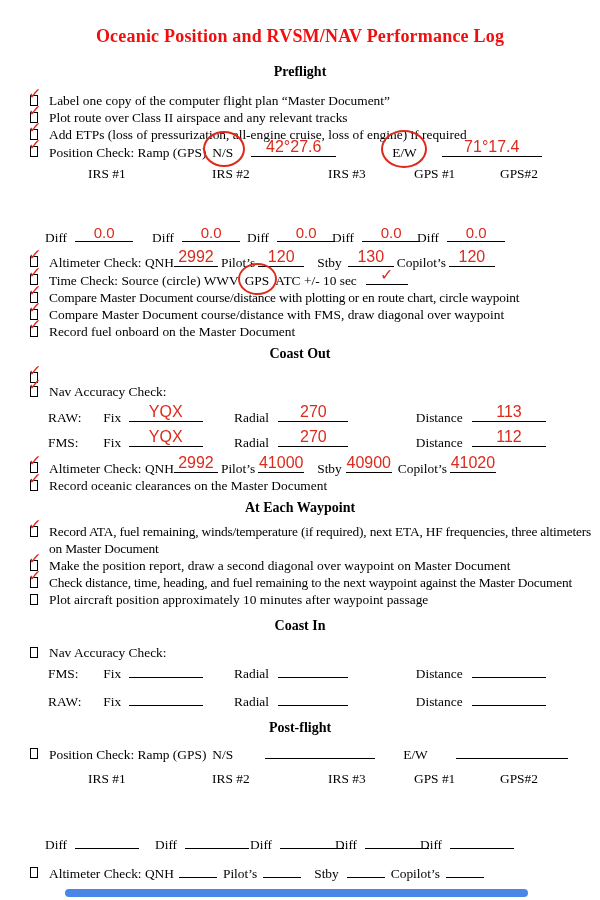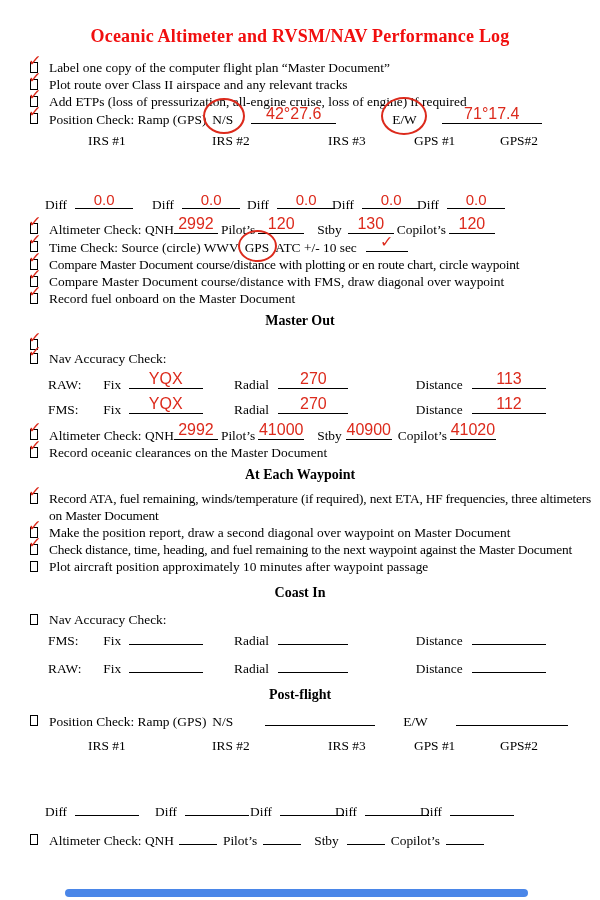--- a/index.html
+++ b/index.html
@@ -33,22 +33,23 @@
   .circle { display: block; position: absolute; border: 2.6px solid #dc2a1c; border-radius: 50%; pointer-events: none; }
   .nav-row { margin-left: 48px; line-height: 25px; white-space: nowrap; }
   .ib { display: inline-block; }
   .scroll-thumb { position: absolute; left: 65px; bottom: 3px; width: 463px; height: 8px; border-radius: 4px; background: #4a86e8; }
 </style>
 </head>
 <body>
 
 <div class="page">
 
-  <div class="title">Oceanic Altimeter and RVSM/NAV Performance Log</div>
-
+  <div class="title">Oceanic Position and RVSM/NAV Performance Log</div>
+
+  <div class="sec" style="margin-top:17px">Preflight</div>
 
   <div style="margin-top:12px">
     <div class="row">
       <span class="box">
           <span class="tick">✓</span>
         </span>
       <span>Label one copy of the computer flight plan “Master Document”</span>
     </div>
     <div class="row">
       <span class="box">
@@ -150,21 +151,21 @@
       </span>
     <span>Compare Master Document course/distance with FMS, draw diagonal over waypoint</span>
   </div>
   <div class="row">
     <span class="box">
         <span class="tick">✓</span>
       </span>
     <span>Record fuel onboard on the Master Document</span>
   </div>
 
-  <div class="sec" style="margin-top:6px">Master Out</div>
+  <div class="sec" style="margin-top:6px">Coast Out</div>
 
   <div style="margin-top:7px">
     <div class="row">
       <span class="box">
           <span class="tick">✓</span>
         </span>
     </div>
     <div class="row">
       <span class="box">
           <span class="tick">✓</span>

